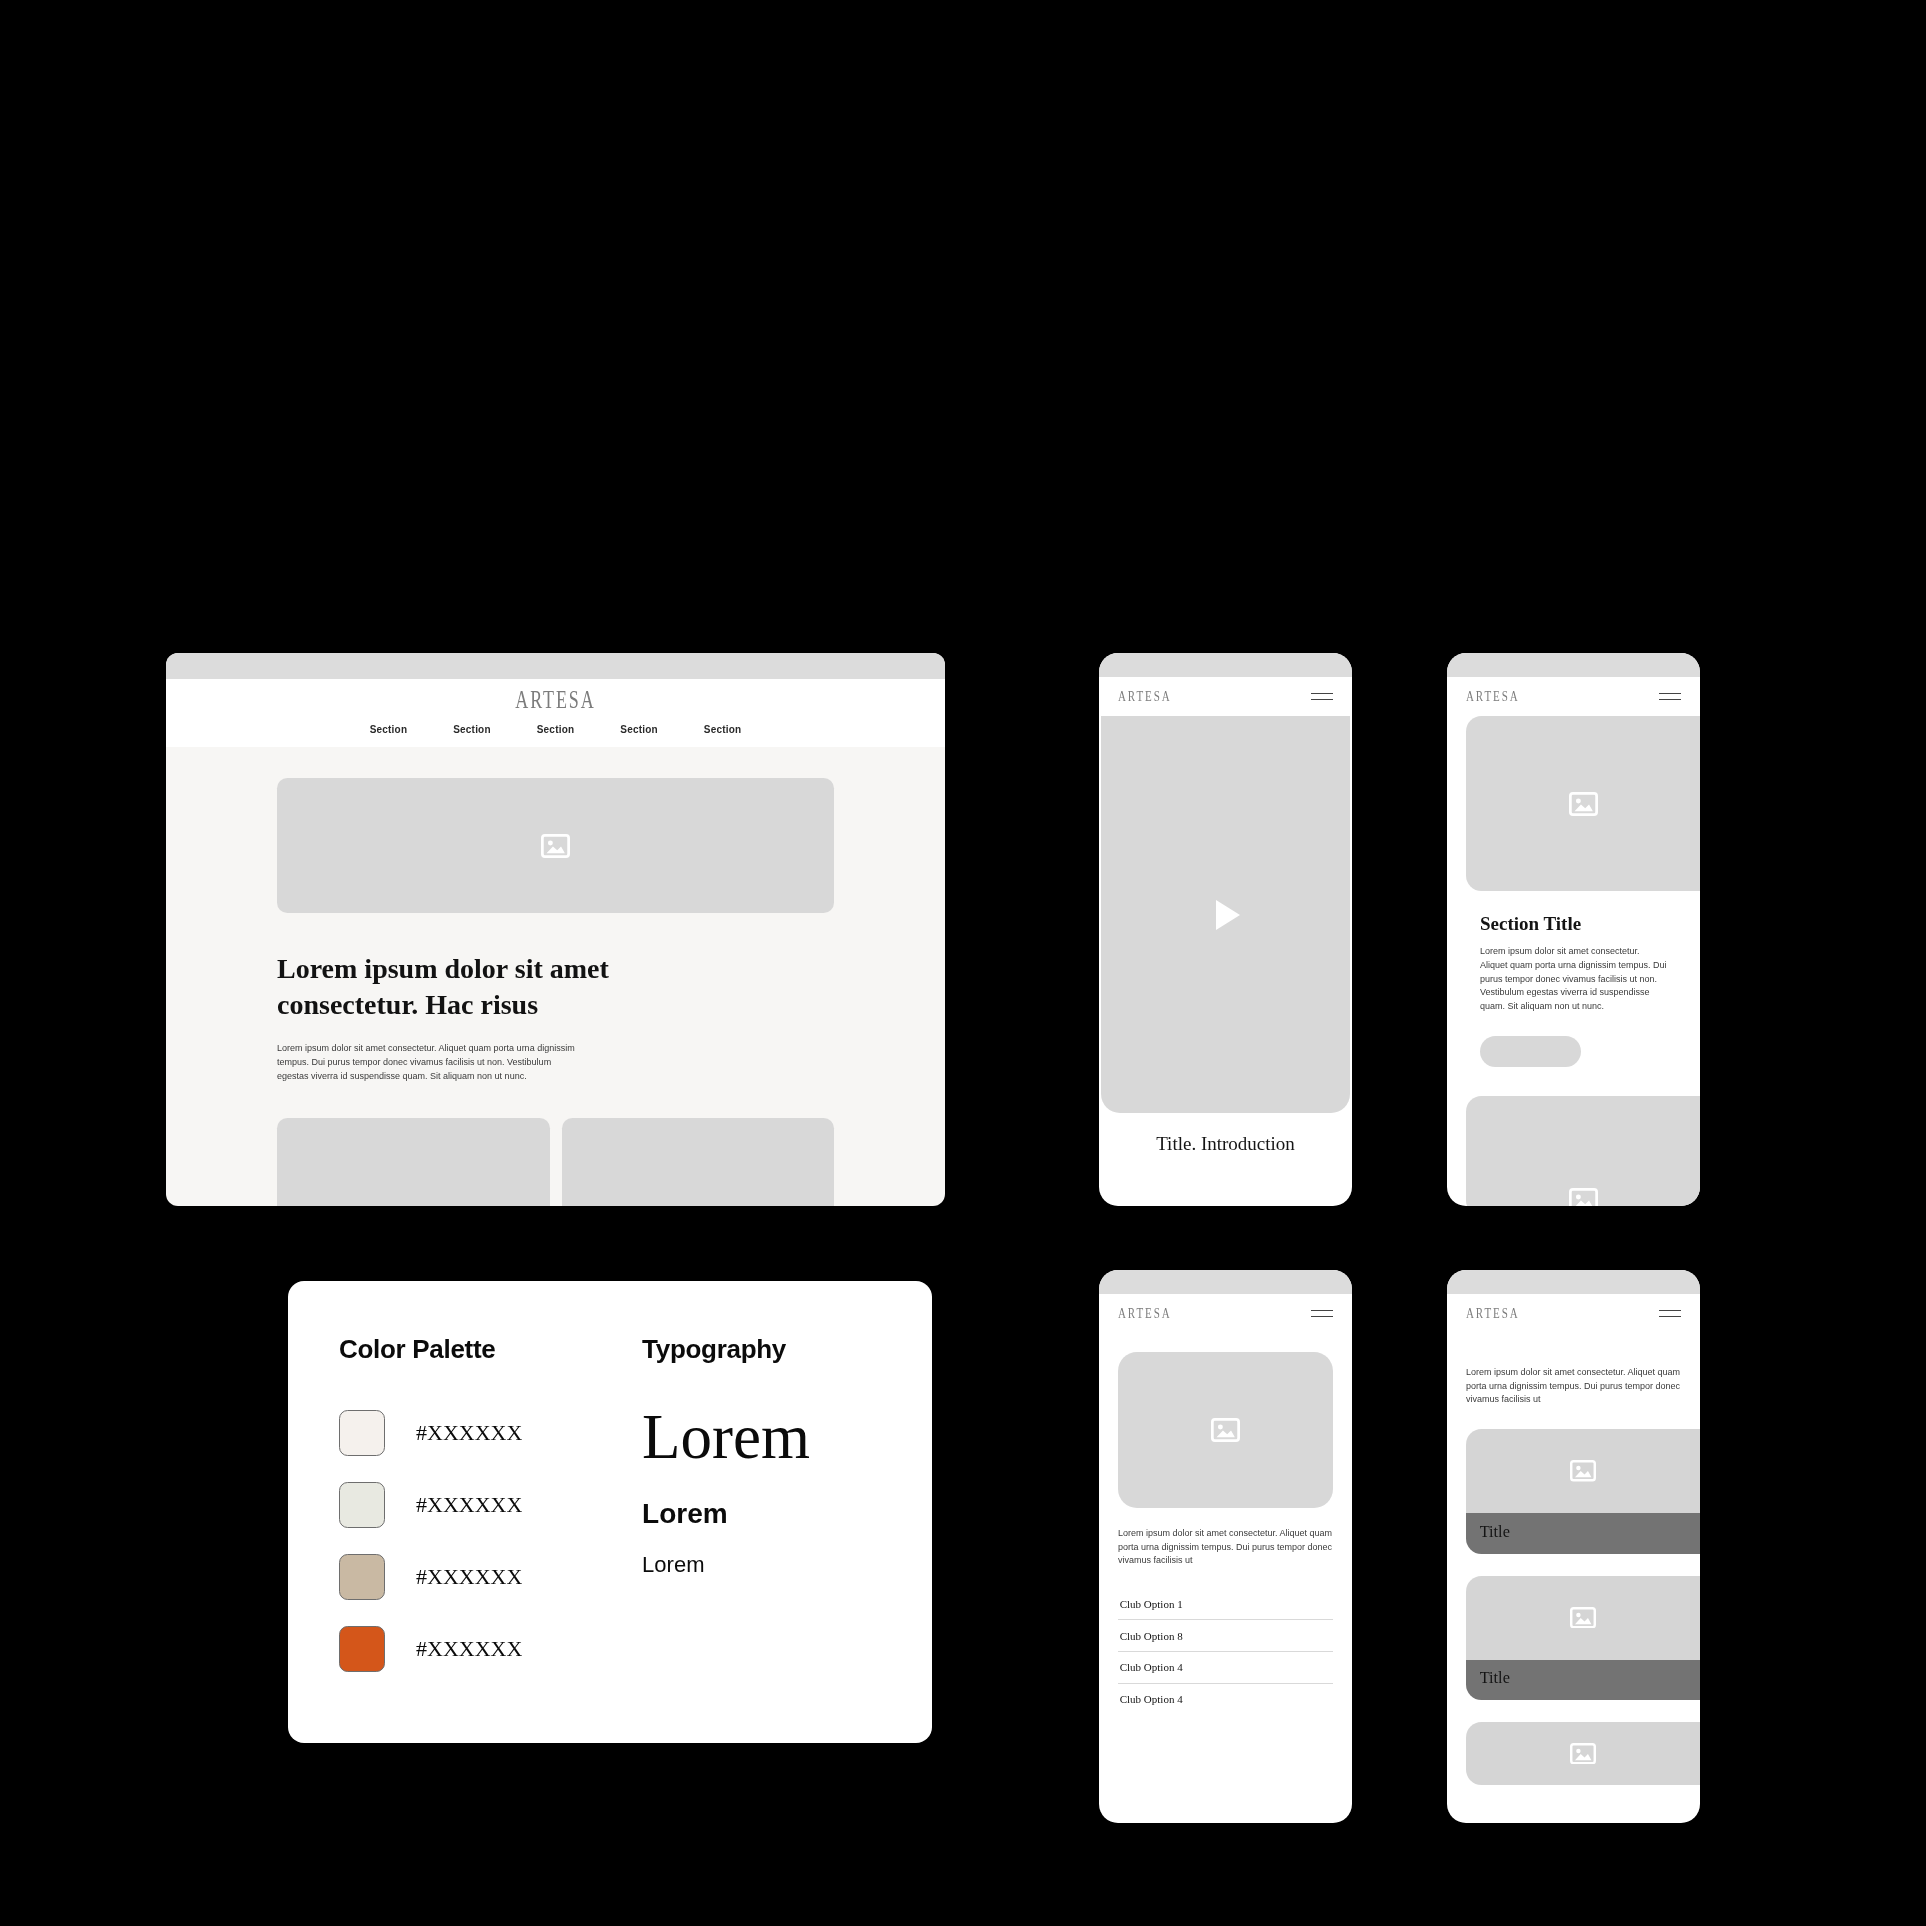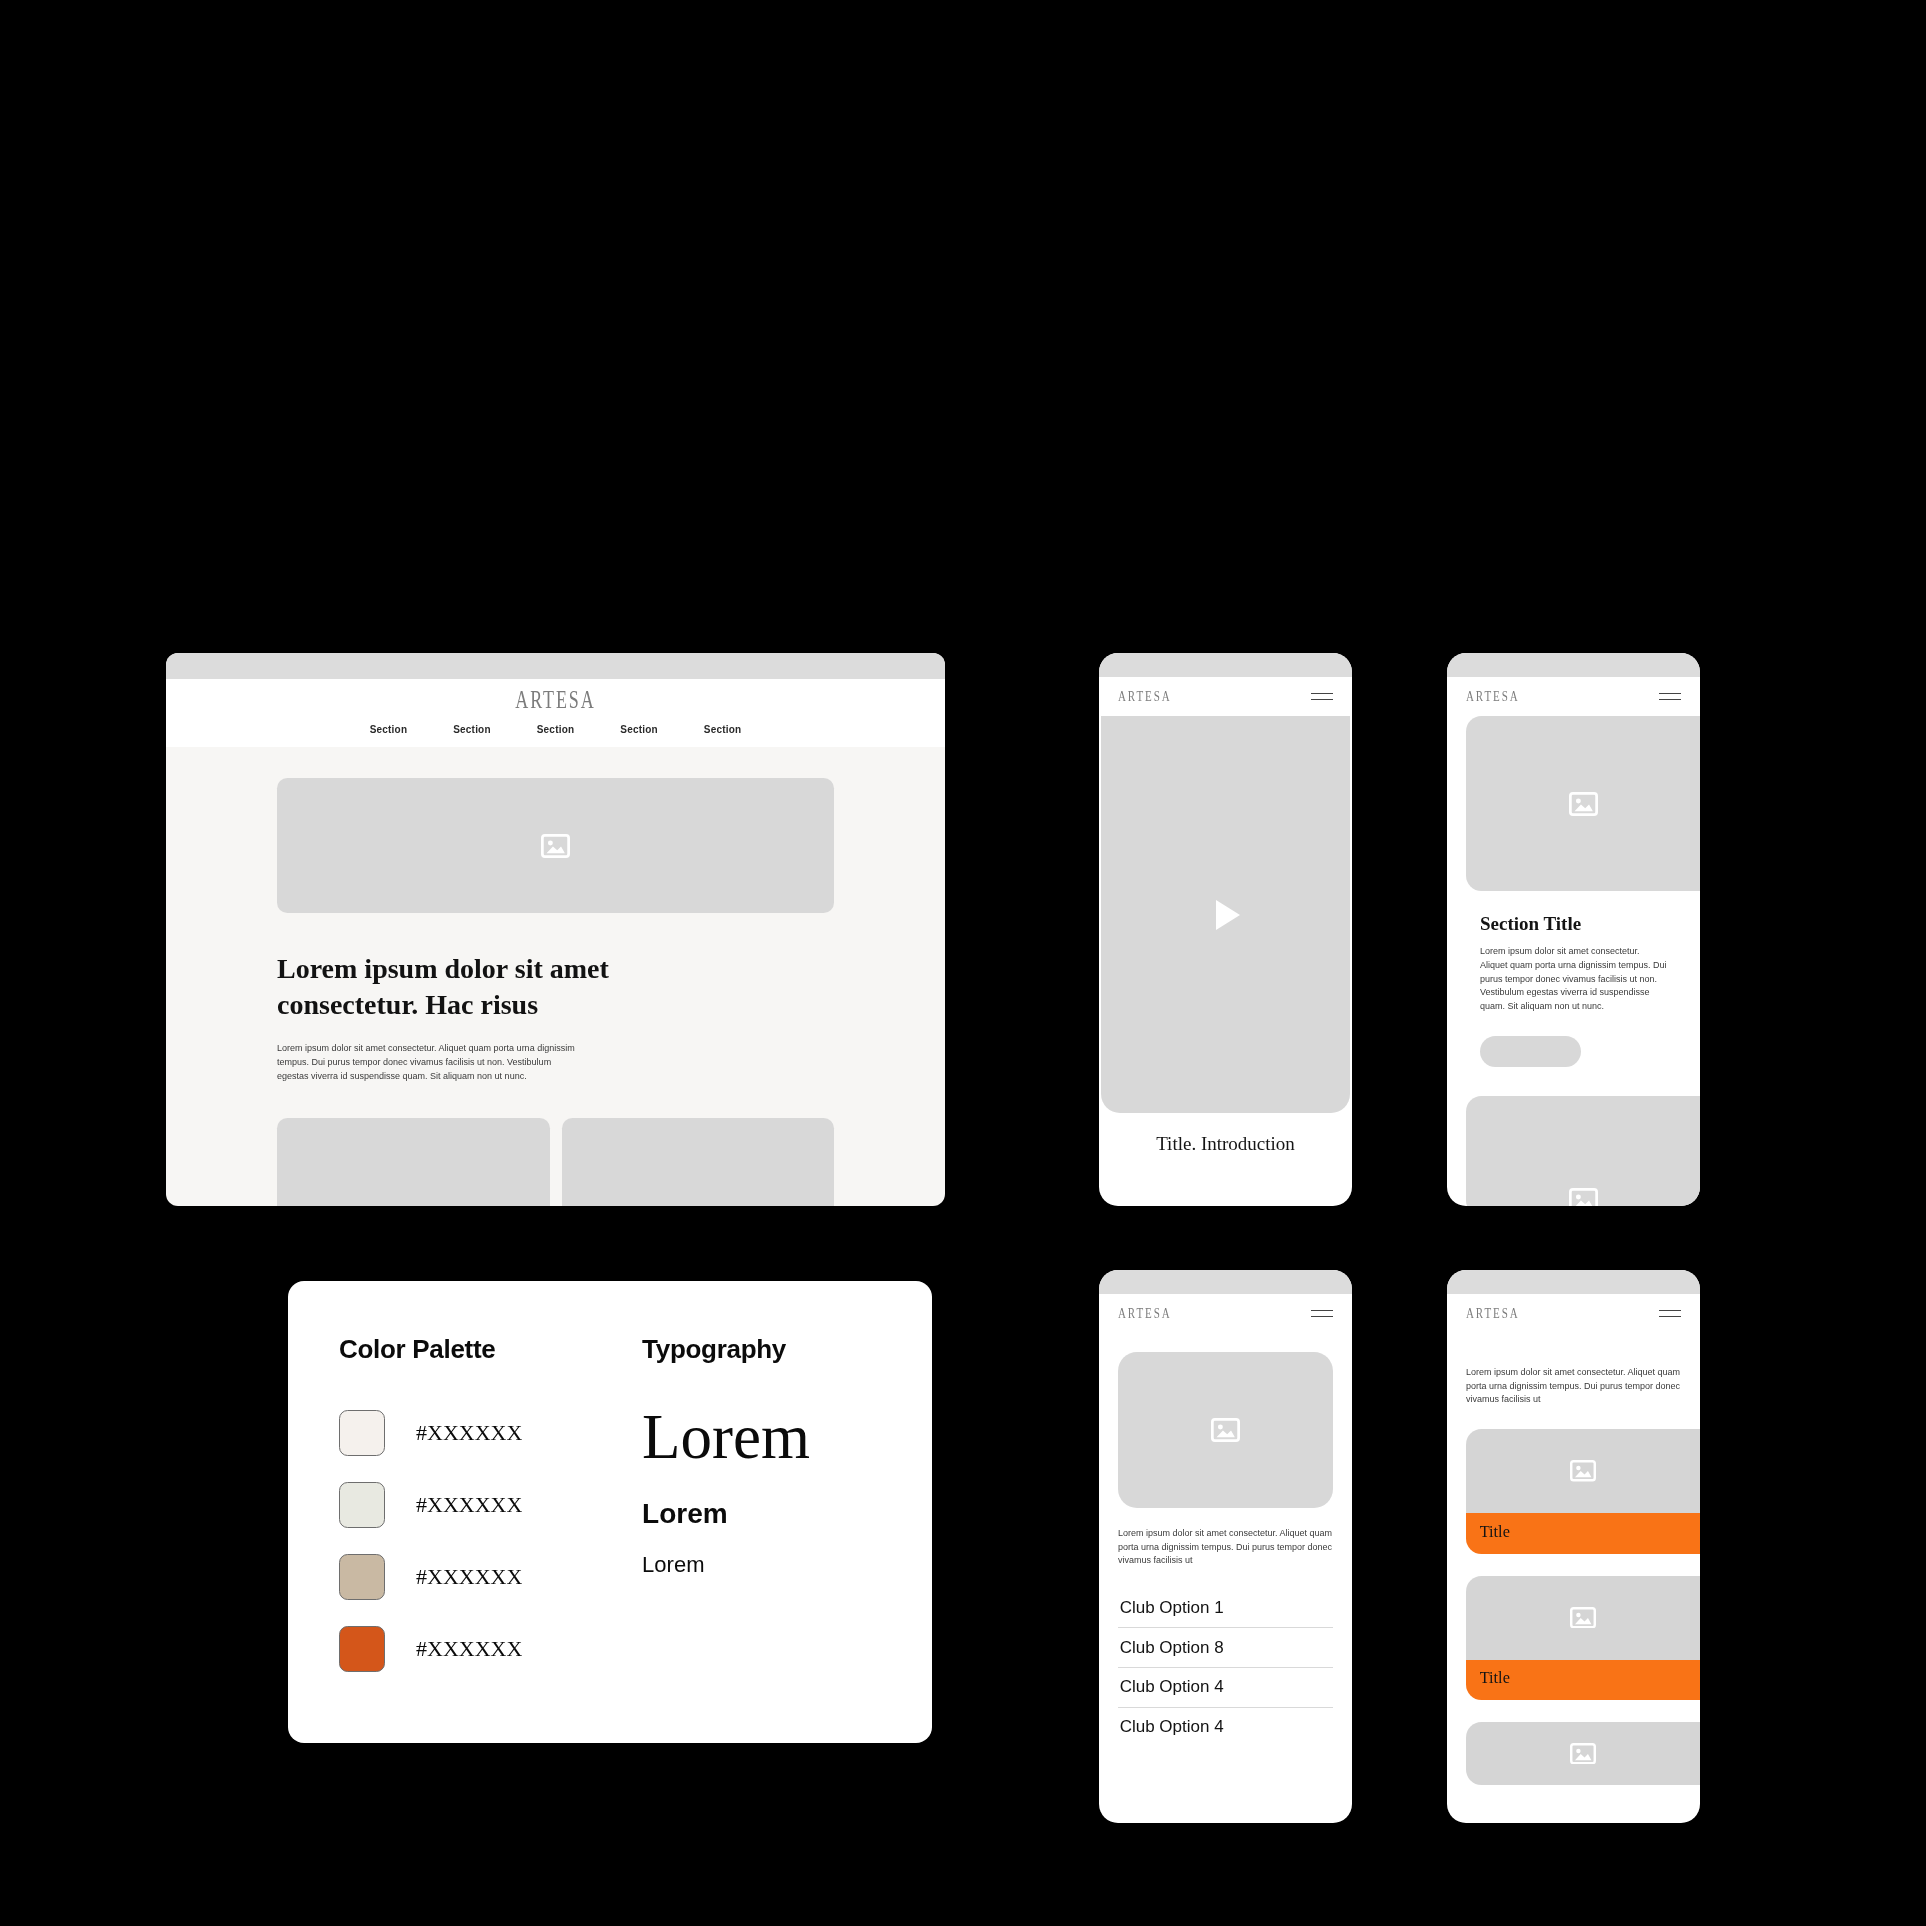--- a/index.html
+++ b/index.html
@@ -176,22 +176,22 @@
     border-radius:19px;
     position:relative;
   }
   .p3-body {
     padding:0 19px;
     font-size:9px; line-height:1.52; color:#3a3a3a;
     margin-top:19px;
   }
   .club-list { padding:0 19px; margin-top:20.5px; }
   .club-row {
-    font-family:Liberation Sans, sans-serif;
-    font-size:17px; color:#131313;
+    font-family:Liberation Serif, serif;
+    font-size:11px; color:#131313;
     padding:9.4px 1.7px;
     border-bottom:0.9px solid #d9d9d9;
   }
   .club-row:last-child { border-bottom:none; }
 
   
   .p4-body {
     padding:0 19px;
     font-size:9px; line-height:1.52; color:#3a3a3a;
     margin-top:33px;
@@ -199,21 +199,21 @@
   .p4-card {
     margin-left:19px; margin-right:-34px;
     margin-top:22px;
     border-radius:15.4px;
     overflow:hidden;
   }
   .p4-card-img {
     height:84px; background:#d5d5d5; position:relative;
   }
   .p4-card-label {
-    background:#f97316;
+    background:#737373;
     padding:8.6px 13.7px 12px 13.7px;
     font-family:"Liberation Serif", serif;
     font-size:16.3px;
     color:#141414;
   }
 
   
   .guide {
     position:absolute; left:288px; top:1281px;
     width:644px; height:462px;

